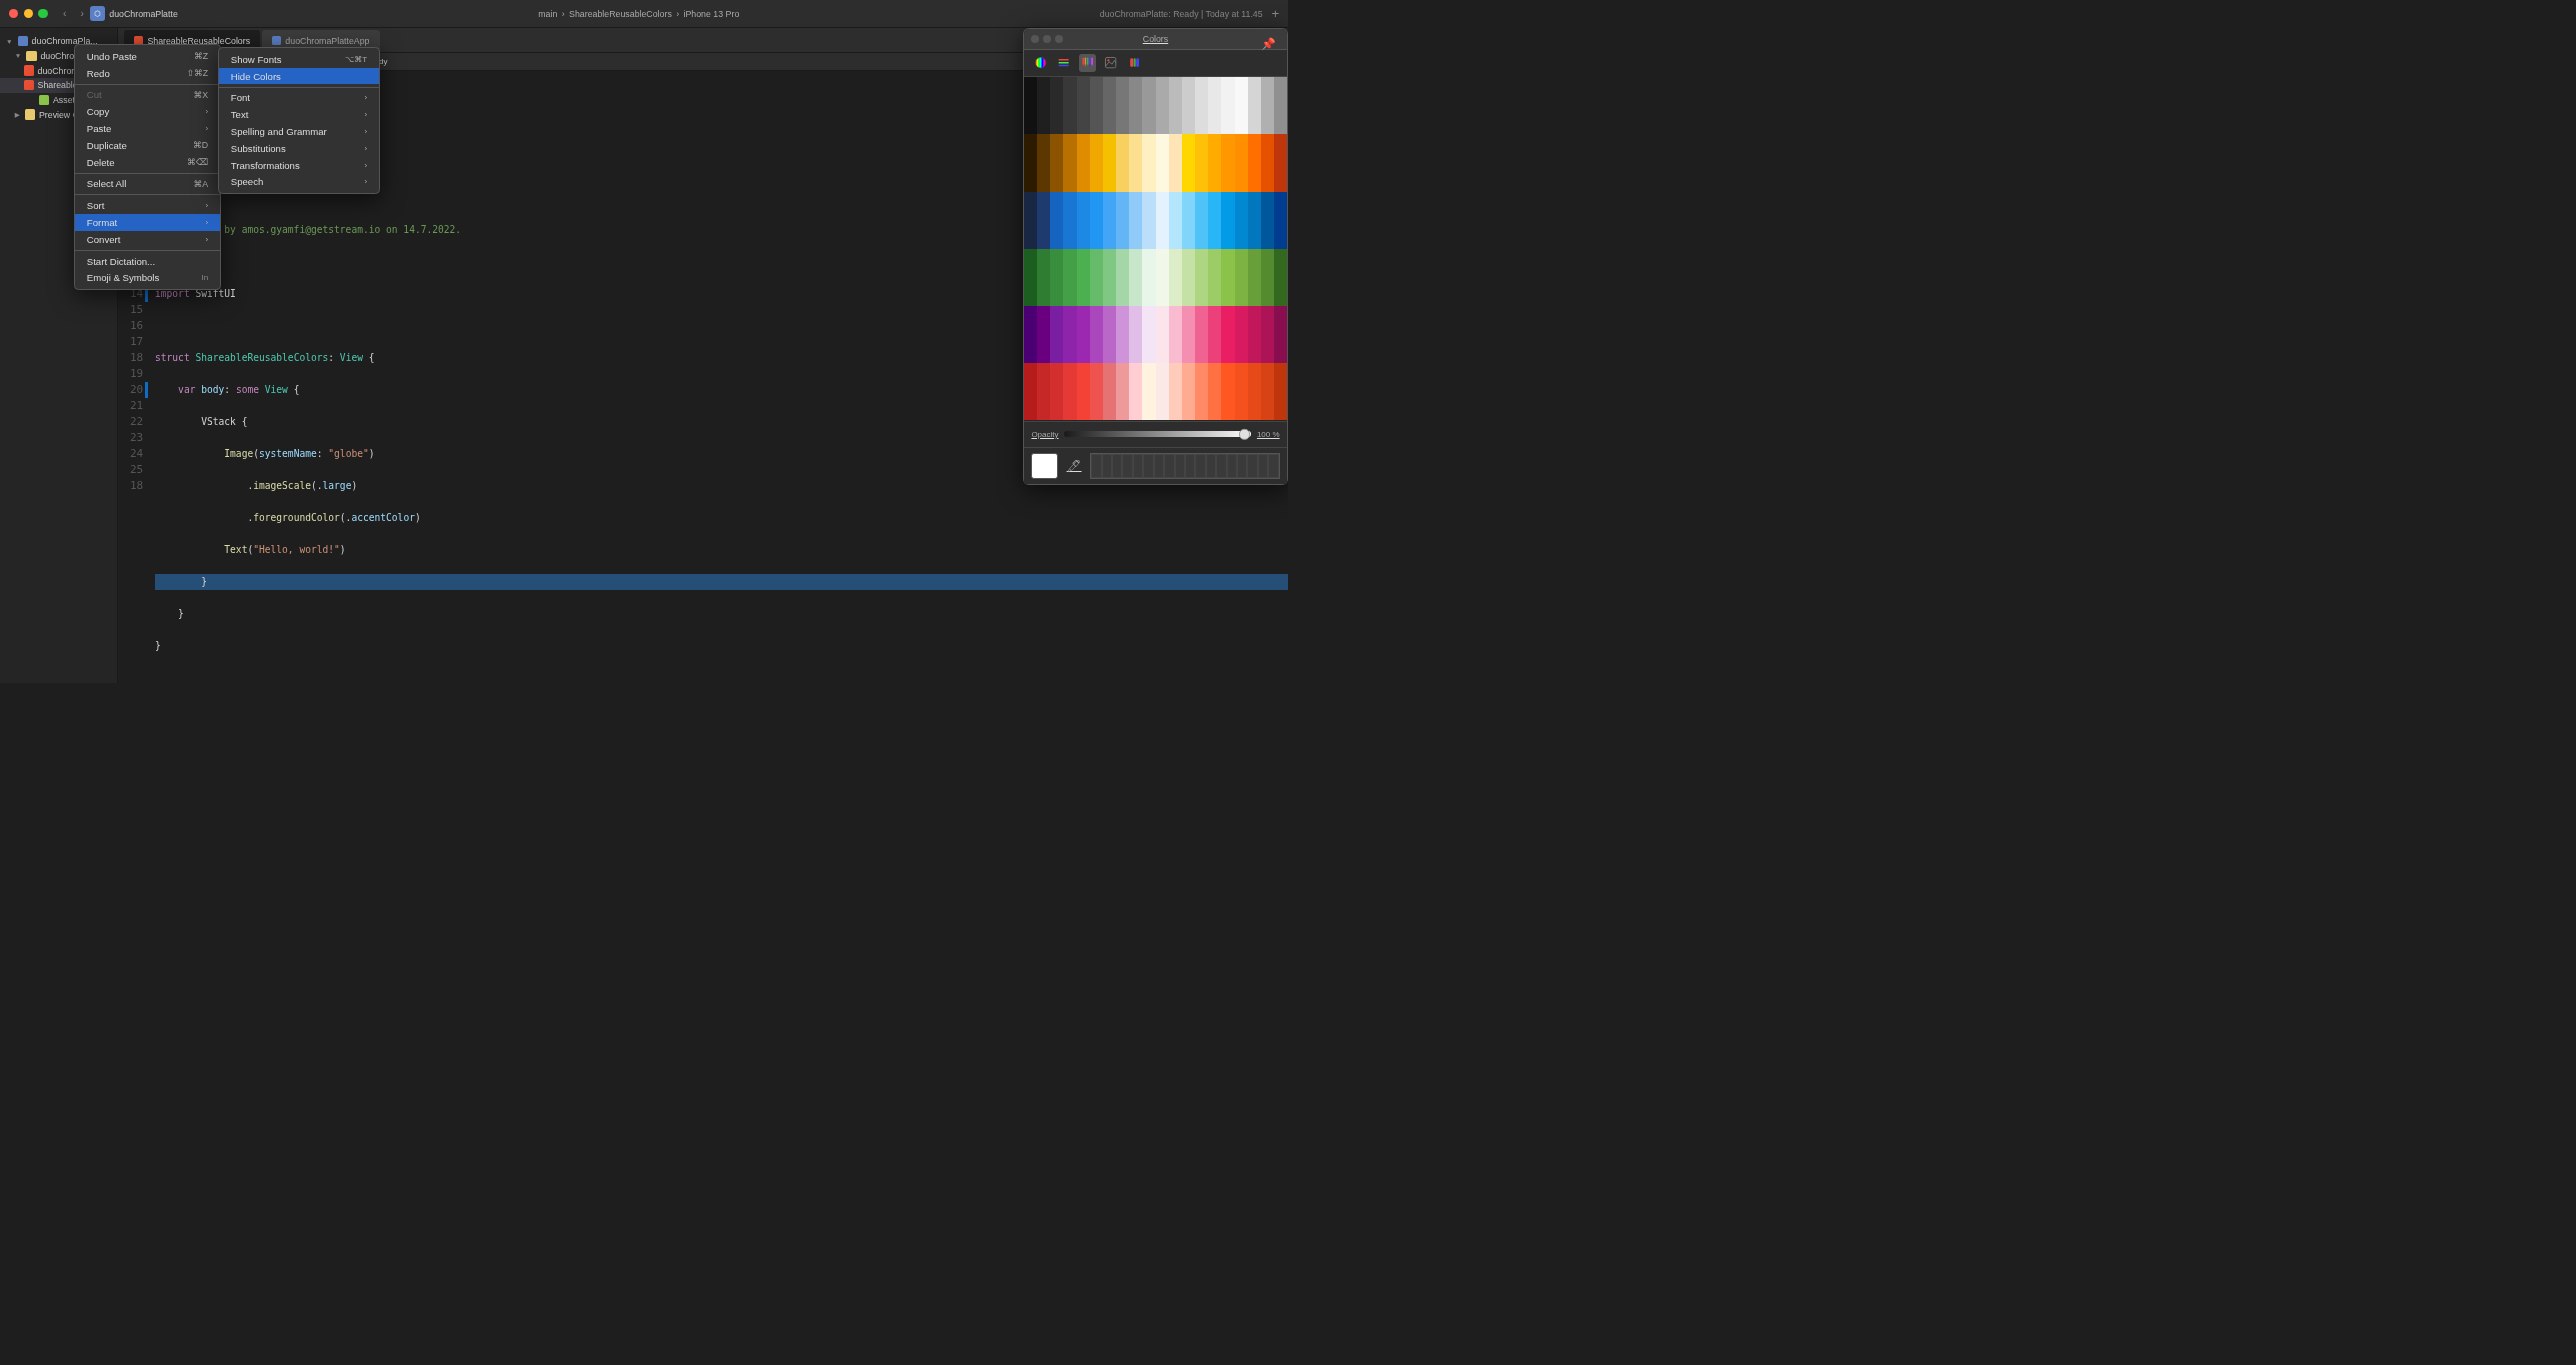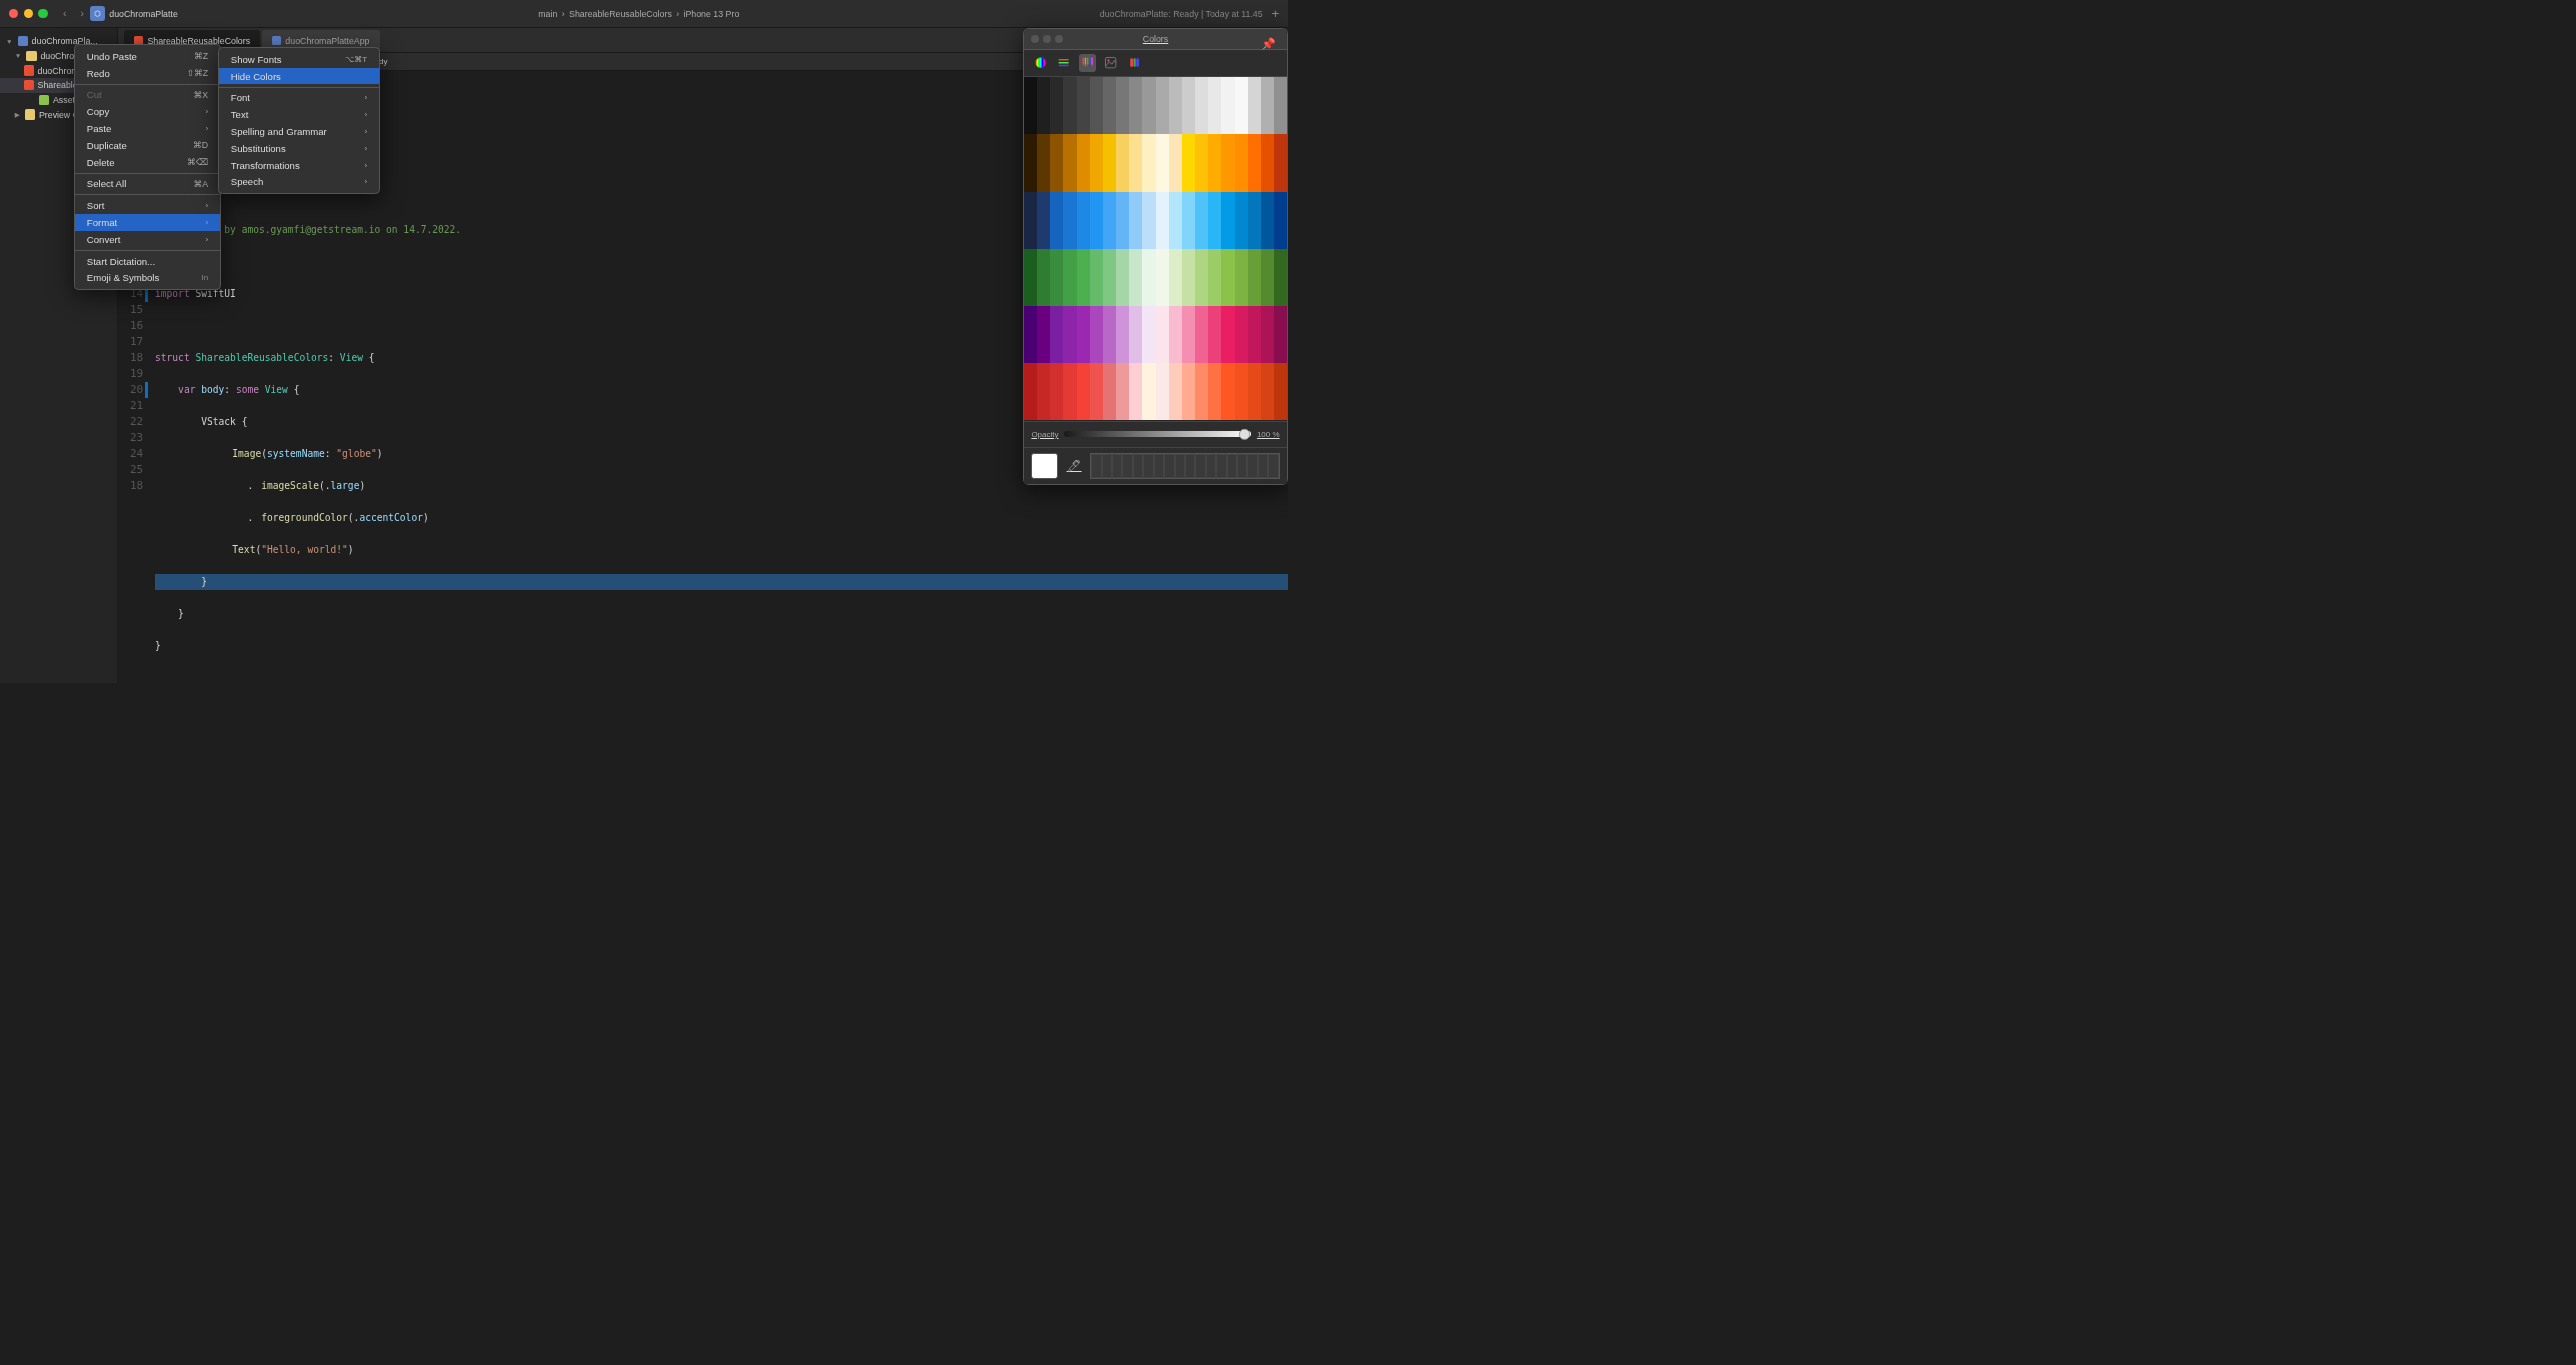--- a/index.html
+++ b/index.html
@@ -204,21 +204,21 @@
       width: 2.9px;
       height: 16px;
       background: #0e6cc4;
     }
 
     
     .kw-comment { color: #6a9955; }
     .kw-keyword { color: #c586c0; }
     .kw-type { color: #4ec9b0; }
     .kw-string { color: #ce9178; }
-    .kw-func { color: #dcdcaa; margin-left: 8px; }
+    .kw-func { color: #dcdcaa; }
     .kw-var { color: #9cdcfe; }
     .kw-plain { color: #d4d4d4; }
     .kw-some { color: #c586c0; }
 
     
     .context-menu {
       position: absolute;
       top: 44px;
       left: 74px;
       width: 147px;

